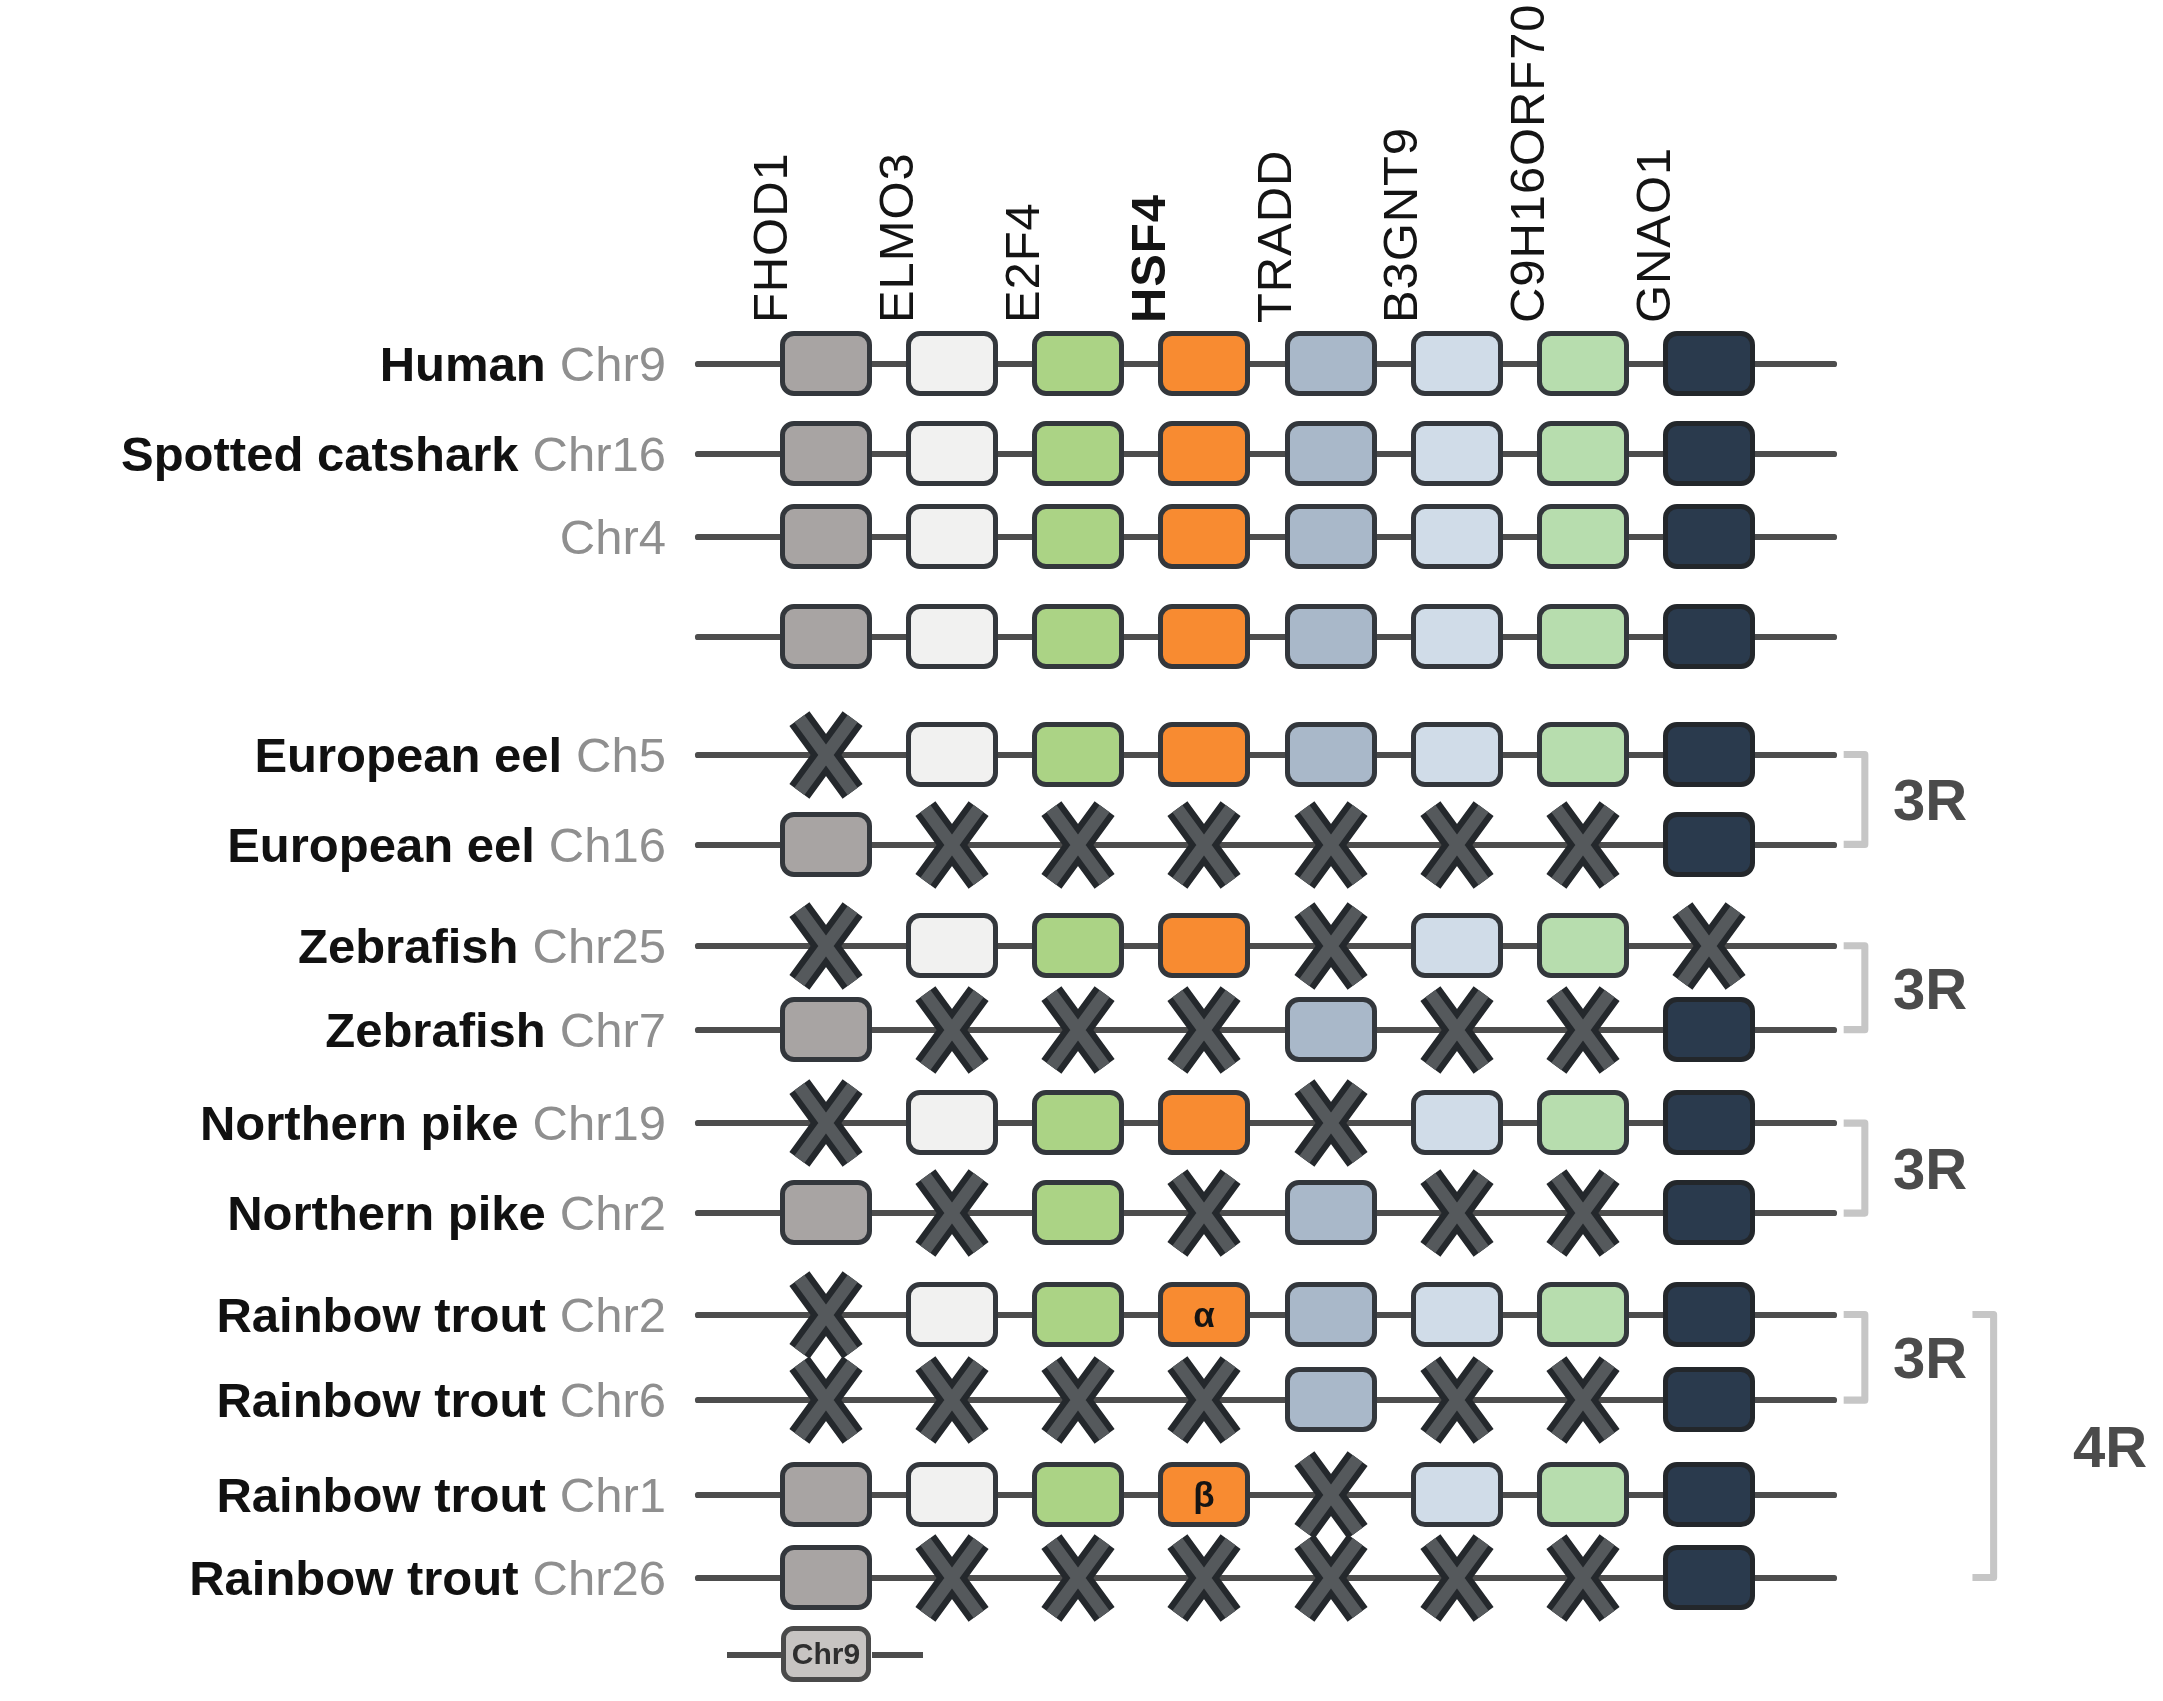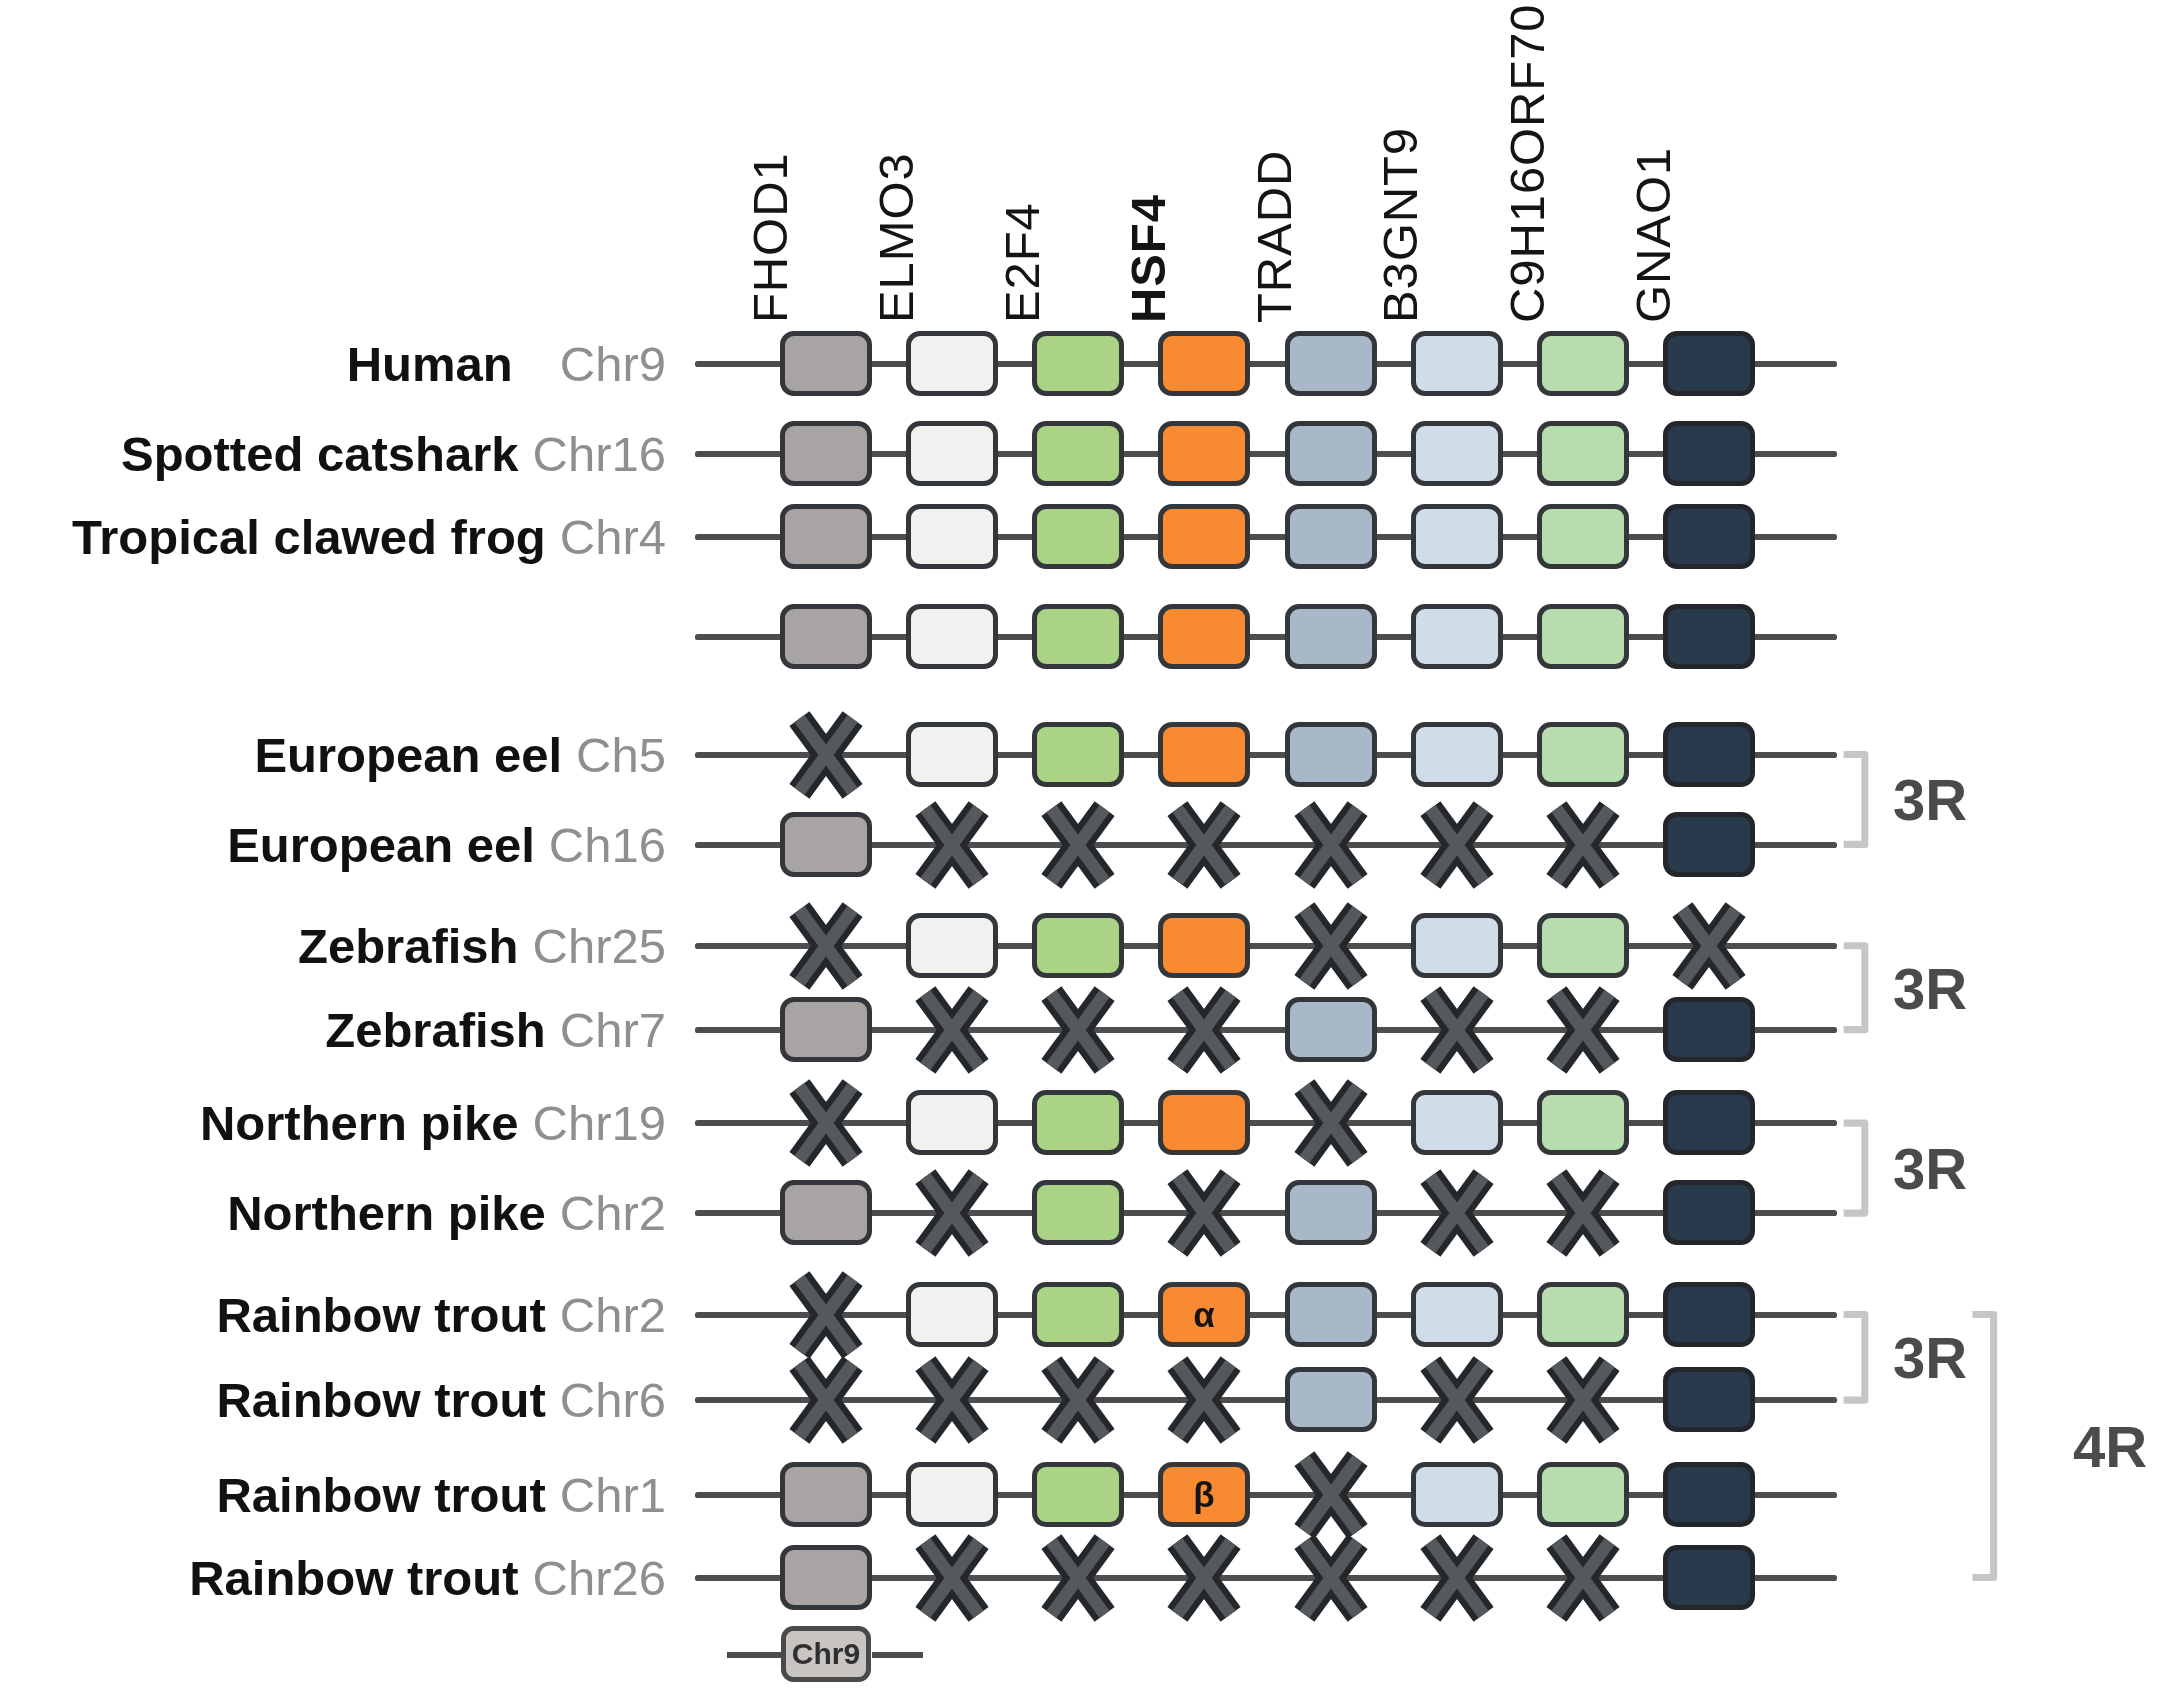--- a/index.html
+++ b/index.html
@@ -41,21 +41,21 @@
 
 <div id="canvas">
     <div class="hdr" style="left: 797px; top: 270px; height: 53px;">FHOD1</div>
     <div class="hdr" style="left: 923px; top: 270px; height: 53px;">ELMO3</div>
     <div class="hdr" style="left: 1049px; top: 270px; height: 53px;">E2F4</div>
     <div class="hdr" style="font-weight: bold; left: 1175px; top: 270px; height: 53px;">HSF4</div>
     <div class="hdr" style="left: 1301px; top: 270px; height: 53px;">TRADD</div>
     <div class="hdr" style="left: 1427px; top: 270px; height: 53px;">B3GNT9</div>
     <div class="hdr" style="left: 1554px; top: 270px; height: 53px;">C9H16ORF70</div>
     <div class="hdr" style="left: 1680px; top: 270px; height: 53px;">GNAO1</div>
-    <div class="rowlabel" style="top: 331px; gap: 33px;">
+    <div class="rowlabel" style="top: 331px;">
       <span class="sp">Human</span>
       <span class="chr">Chr9</span>
     </div>
     <div class="gline" style="left: 695px; top: 361px; width: 1142px;"></div>
     <div class="gbox" style="left: 780px; top: 331px; background: rgb(168, 164, 163);"></div>
     <div class="gbox" style="left: 906px; top: 331px; background: rgb(241, 241, 240);"></div>
     <div class="gbox" style="left: 1032px; top: 331px; background: rgb(171, 211, 133);"></div>
     <div class="gbox" style="left: 1158px; top: 331px; background: rgb(248, 139, 49);"></div>
     <div class="gbox" style="left: 1285px; top: 331px; background: rgb(169, 184, 201);"></div>
     <div class="gbox" style="left: 1411px; top: 331px; background: rgb(208, 220, 232);"></div>
@@ -68,21 +68,20 @@
     <div class="gline" style="left: 695px; top: 451px; width: 1142px;"></div>
     <div class="gbox" style="left: 780px; top: 421px; background: rgb(168, 164, 163);"></div>
     <div class="gbox" style="left: 906px; top: 421px; background: rgb(241, 241, 240);"></div>
     <div class="gbox" style="left: 1032px; top: 421px; background: rgb(171, 211, 133);"></div>
     <div class="gbox" style="left: 1158px; top: 421px; background: rgb(248, 139, 49);"></div>
     <div class="gbox" style="left: 1285px; top: 421px; background: rgb(169, 184, 201);"></div>
     <div class="gbox" style="left: 1411px; top: 421px; background: rgb(208, 220, 232);"></div>
     <div class="gbox" style="left: 1537px; top: 421px; background: rgb(183, 221, 174);"></div>
     <div class="gbox" style="left: 1663px; top: 421px; background: rgb(42, 58, 77); border-color: rgb(35, 39, 43);"></div>
     <div class="rowlabel" style="top: 504px;">
-      <span class="sp">Tropical clawed frog</span>
       <span class="chr">Chr4</span>
     </div>
     <div class="gline" style="left: 695px; top: 534px; width: 1142px;"></div>
     <div class="gbox" style="left: 780px; top: 504px; background: rgb(168, 164, 163);"></div>
     <div class="gbox" style="left: 906px; top: 504px; background: rgb(241, 241, 240);"></div>
     <div class="gbox" style="left: 1032px; top: 504px; background: rgb(171, 211, 133);"></div>
     <div class="gbox" style="left: 1158px; top: 504px; background: rgb(248, 139, 49);"></div>
     <div class="gbox" style="left: 1285px; top: 504px; background: rgb(169, 184, 201);"></div>
     <div class="gbox" style="left: 1411px; top: 504px; background: rgb(208, 220, 232);"></div>
     <div class="gbox" style="left: 1537px; top: 504px; background: rgb(183, 221, 174);"></div>

